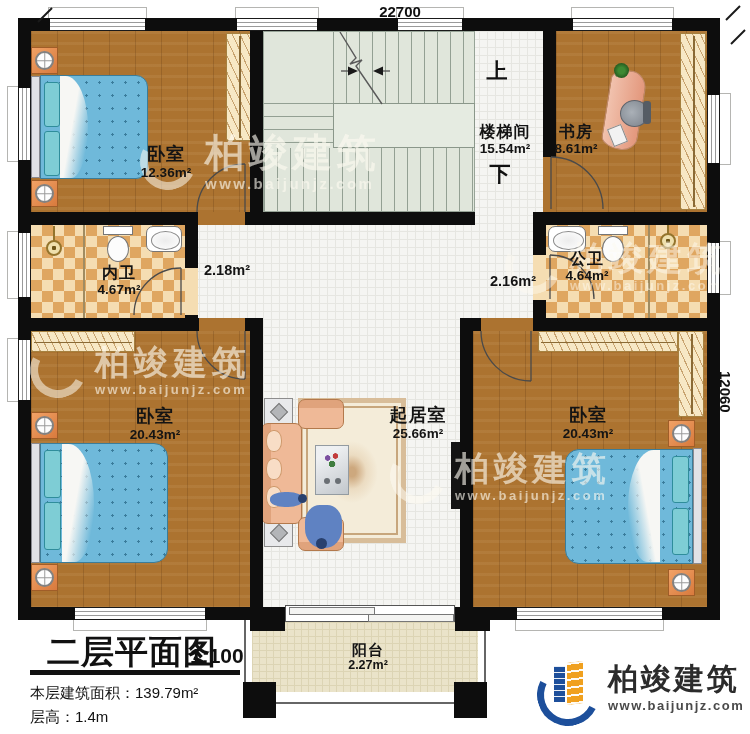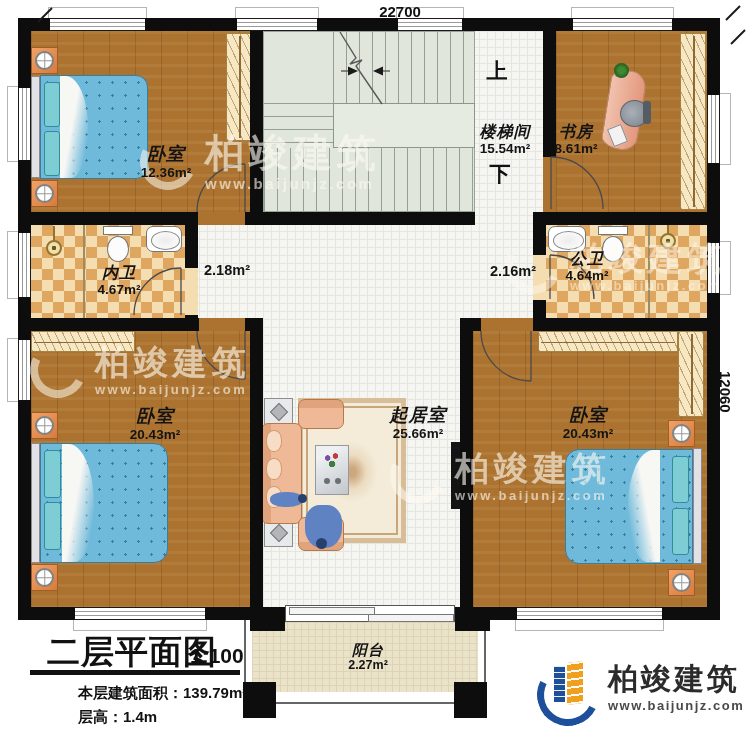--- a/index.html
+++ b/index.html
@@ -88,31 +88,31 @@
   .wm .wm-logo{width:40px;height:40px;flex:0 0 auto;border:8px solid rgba(253,250,240,.55);border-radius:50%;
     border-top-color:transparent;border-right-color:transparent;transform:rotate(-18deg);}
   .wm .col{display:flex;flex-direction:column;line-height:1;}
   .wm .wm-text{font-size:39px;font-weight:bold;letter-spacing:5px;white-space:nowrap;}
   .wm .wm-url{font-size:15px;font-weight:bold;letter-spacing:2.5px;margin-top:4px;white-space:nowrap;}
   .wm.small .wm-text{font-size:34px;}
   .wm.small .wm-url{font-size:13px;}
   
   .rlabel{transform:translate(-50%,-50%);text-align:center;color:#141414;font-weight:bold;
     white-space:nowrap;z-index:7;line-height:1.15;}
-  .rlabel .nm{font-size:18px;letter-spacing:1px;display:block;font-style:italic;}
+  .rlabel .nm{font-size:18px;letter-spacing:1px;display:block;}
   .rlabel .nm.sm{font-size:16px;}
   .rlabel .ar{font-size:13.5px;display:block;}
   .arealabel{transform:translate(-50%,-50%);font-size:14.5px;font-weight:bold;color:#141414;z-index:7;white-space:nowrap;}
   .stairdir{transform:translate(-50%,-50%);font-size:21px;font-weight:bold;color:#111;z-index:7;}
   .dim{font-size:15px;font-weight:bold;color:#111;z-index:7;white-space:nowrap;}
   
   .title-cn{font-size:33px;font-weight:bold;color:#111;letter-spacing:1px;z-index:7;white-space:nowrap;}
   .title-scale{font-size:21px;font-weight:bold;color:#111;z-index:7;}
   .title-rule{background:#111;z-index:7;}
-  .infoline{font-size:15px;font-weight:bold;color:#111;z-index:7;white-space:nowrap;margin-left:48px;}
+  .infoline{font-size:15px;font-weight:normal;color:#111;z-index:7;white-space:nowrap;}
   
   .logo{display:flex;align-items:center;gap:10px;z-index:7;}
   .logo-icon{position:relative;width:62px;height:60px;flex:0 0 auto;}
   .logo-swoosh{position:absolute;left:1px;top:6px;width:48px;height:48px;border:7px solid #1d4f9b;border-radius:50%;
     border-top-color:transparent;border-right-color:transparent;transform:rotate(-18deg);}
   .logo-b-blue{position:absolute;left:18px;top:8px;width:11px;height:36px;background:#1d4f9b;
     background-image:repeating-linear-gradient(to bottom,rgba(255,255,255,.9) 0 1.5px,transparent 1.5px 6px);}
   .logo-b-orange{position:absolute;left:31px;top:4px;width:16px;height:42px;background:#f0a01e;transform:skewY(-8deg);
     background-image:repeating-linear-gradient(to bottom,rgba(255,255,255,.95) 0 2px,transparent 2px 8px);}
   .logo-name{font-size:30px;font-weight:bold;color:#2b2b2b;letter-spacing:3px;line-height:1;white-space:nowrap;}
@@ -368,21 +368,21 @@
     </div>
   <div class="abs rlabel" style="left:119px;top:281px;">
     <span class="nm sm">内卫</span>
     <span class="ar">4.67m²</span>
     </div>
   <div class="abs rlabel" style="left:587px;top:267px;">
     <span class="nm sm">公卫</span>
     <span class="ar">4.64m²</span>
     </div>
   <div class="abs arealabel" style="left:227px;top:270px;">2.18m²</div>
-  <div class="abs arealabel" style="left:513px;top:271px;">2.16m²</div>
+  <div class="abs arealabel" style="left:513px;top:281px;">2.16m²</div>
   <div class="abs rlabel" style="left:418px;top:423px;">
     <span class="nm">起居室</span>
     <span class="ar">25.66m²</span>
     </div>
   <div class="abs rlabel" style="left:155px;top:424px;">
     <span class="nm">卧室</span>
     <span class="ar">20.43m²</span>
     </div>
   <div class="abs rlabel" style="left:588px;top:423px;">
     <span class="nm">卧室</span>

